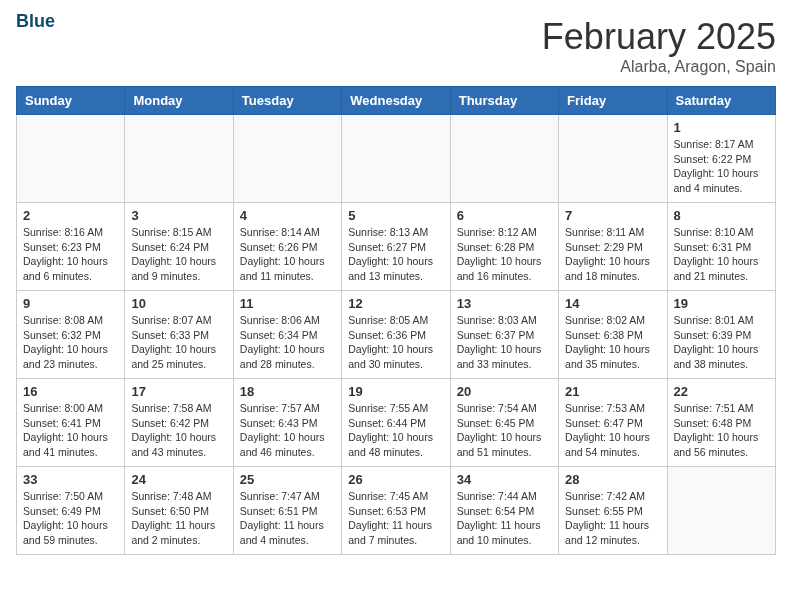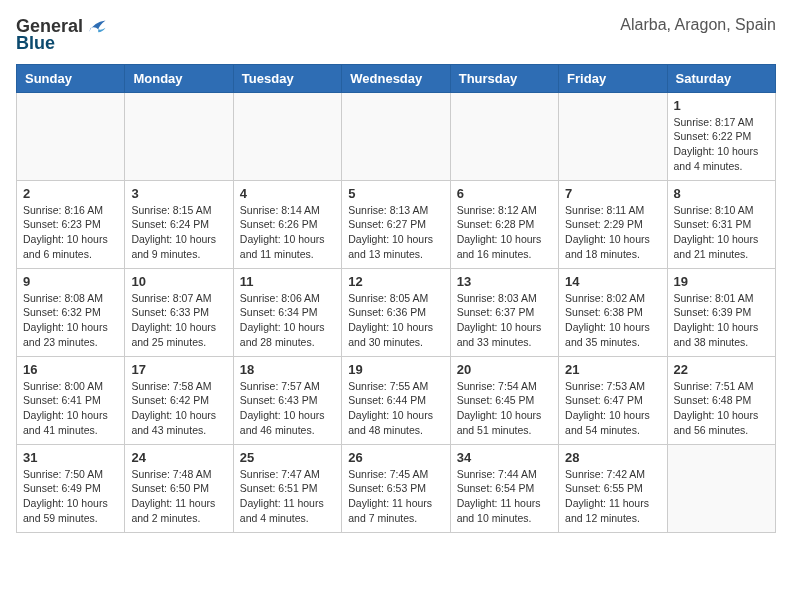--- a/index.html
+++ b/index.html
@@ -84,31 +84,25 @@
       line-height: 1.4;
       color: #333;
     }
   </style>
 </head>
 <body>
 
 <div class="header">
   <div class="logo">
     <div>
-      <div style="display:flex;align-items:center;">
-        <span class="logo-text logo-general">General</span>
-        <svg class="logo-icon" viewBox="0 0 30 22" xmlns="http://www.w3.org/2000/svg">
-          <path d="M5 18 Q12 4 28 2 Q20 8 18 14 Q14 10 8 12 Z" fill="#2e6db4"></path>
-          <path d="M18 14 Q22 16 28 12 Q24 18 18 18 Z" fill="#4a9fd4"></path>
-        </svg>
-      </div>
       <span class="logo-text logo-blue" style="display:block;margin-top:-4px;">Blue</span>
     </div>
   </div>
   <div class="title-block">
+    <div class="month-title">February 2025</div>
     <div class="location">Alarba, Aragon, Spain</div>
   </div>
 </div>
 
 <table class="calendar">
   <thead>
     <tr>
     <th>Sunday</th>
         <th>Monday</th>
         <th>Tuesday</th>
@@ -260,21 +254,21 @@
         </td>
         <td>
           <span class="day-num">22</span>
           <div class="day-info" style="white-space: pre-line;">Sunrise: 7:51 AM
 Sunset: 6:48 PM
 Daylight: 10 hours and 56 minutes.</div>
         </td>
       </tr>
       <tr>
         <td>
-          <span class="day-num">31</span>
+          <span class="day-num">33</span>
           <div class="day-info" style="white-space: pre-line;">Sunrise: 7:50 AM
 Sunset: 6:49 PM
 Daylight: 10 hours and 59 minutes.</div>
         </td>
         <td>
           <span class="day-num">24</span>
           <div class="day-info" style="white-space: pre-line;">Sunrise: 7:48 AM
 Sunset: 6:50 PM
 Daylight: 11 hours and 2 minutes.</div>
         </td>

